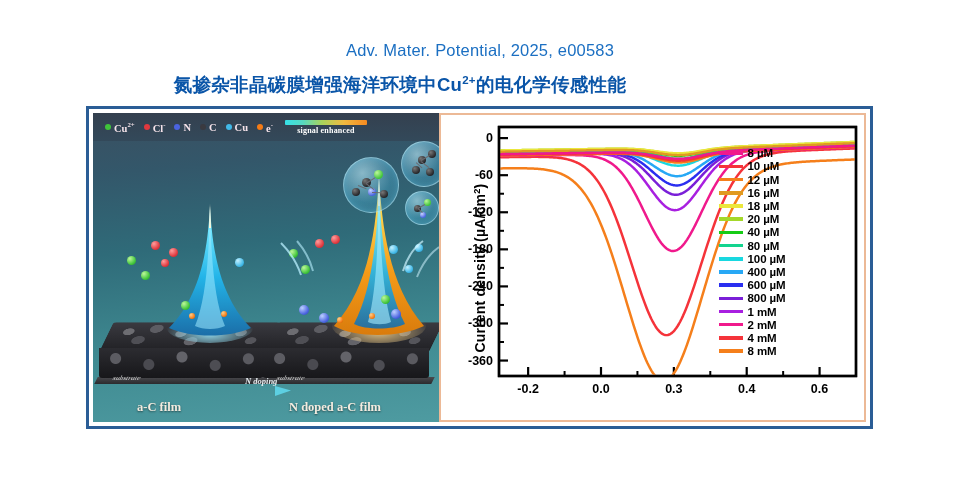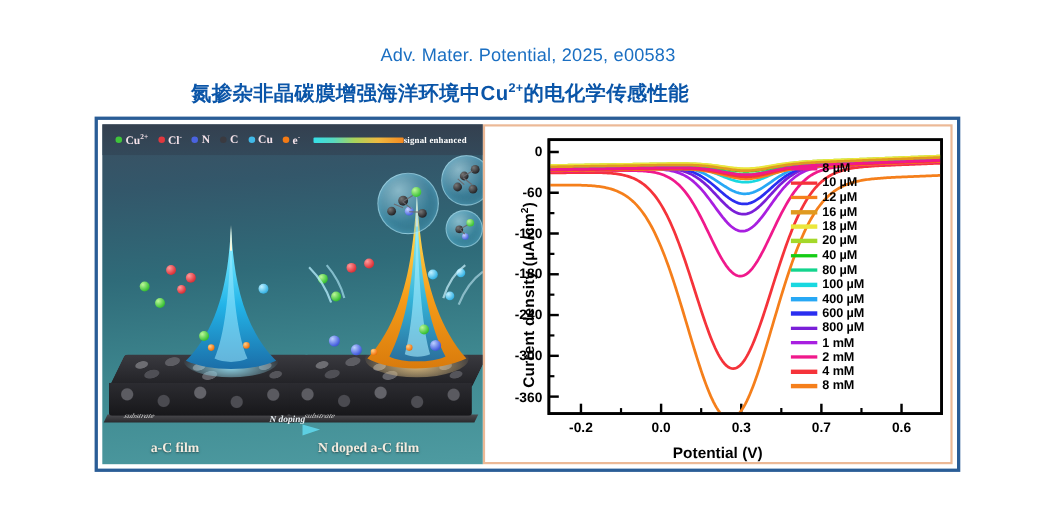--- a/index.html
+++ b/index.html
@@ -35,21 +35,21 @@
   }
   #illus-legend{
     position:absolute;left:0;top:0;width:100%;height:28px;
     background:linear-gradient(180deg,#34404f 0%,#33495a 100%);
     display:flex;align-items:center;gap:9px;padding-left:12px;box-sizing:border-box;
     font-family:"Liberation Serif", serif;
   }
   .lg-item{display:flex;align-items:center;gap:3px;color:#f5e3ea;font-size:10.5px;font-weight:bold;}
   .lg-item sup{font-size:.64em;vertical-align:super;}
   .lg-dot{width:6px;height:6px;border-radius:50%;display:inline-block;}
-  #sig-wrap{display:flex;flex-direction:row;align-items:center;margin-left:3px;}
+  #sig-wrap{display:flex;flex-direction:column;align-items:center;margin-left:3px;}
   #sig-bar{width:82px;height:5px;border-radius:1px;
     background:linear-gradient(90deg,#35e0e8 0%,#57d9c0 22%,#a8d45c 45%,#f0b940 72%,#f58a21 100%);}
   #sig-label{font-size:8px;color:#ffffff;font-weight:bold;font-family:"Liberation Serif", serif;margin-top:1px;letter-spacing:.2px;}
 
   
   .slab{position:absolute;width:166px;height:74px;}
   #slab-left{left:6px;bottom:44px;}
   #slab-right{left:170px;bottom:44px;}
   .slab-top{
     position:absolute;left:0;top:0;width:100%;height:48px;
@@ -324,21 +324,21 @@
             <div class="ytick-lbl" style="top: 97.2655px; right: 371px;">-120</div>
             <div class="ytick-lbl" style="top: 134.337px; right: 371px;">-180</div>
             <div class="ytick-lbl" style="top: 171.409px; right: 371px;">-240</div>
             <div class="ytick-lbl" style="top: 208.481px; right: 371px;">-300</div>
             <div class="ytick-lbl" style="top: 245.553px; right: 371px; text-align: right;">-360</div>
           </div>
       <div id="xtick-holder">
             <div class="xtick-lbl" style="left: 87.1429px; top: 267px;">-0.2</div>
             <div class="xtick-lbl" style="left: 160px; top: 267px;">0.0</div>
             <div class="xtick-lbl" style="left: 232.857px; top: 267px;">0.3</div>
-            <div class="xtick-lbl" style="left: 305.714px; top: 267px;">0.7</div>
+            <div class="xtick-lbl" style="left: 305.714px; top: 267px;">0.4</div>
             <div class="xtick-lbl" style="left: 378.571px; top: 267px;">0.6</div>
           </div>
 
       <svg id="plot-svg" width="423" height="305" style="position: absolute; left: 0px; top: 0px;">
             <defs>
               <clipPath id="plotclip">
                 <rect x="59.2" y="13.2" width="354.6" height="246.6"></rect>
               </clipPath>
             </defs>
             <rect x="58" y="12" width="357" height="249" fill="none" stroke="#000" stroke-width="2.4"></rect>
@@ -443,18 +443,17 @@
             <div class="leg-row">
               <span class="leg-line" style="background: rgb(245, 51, 58);"></span>
               <span class="leg-txt">4 mM</span>
             </div>
             <div class="leg-row">
               <span class="leg-line" style="background: rgb(245, 127, 27);"></span>
               <span class="leg-txt">8 mM</span>
             </div>
           </div>
 
-      <div id="xlabel">Potential (V)</div>
     </div>
   </div>
 
  </div>
 </div>
 
 </body></html>

